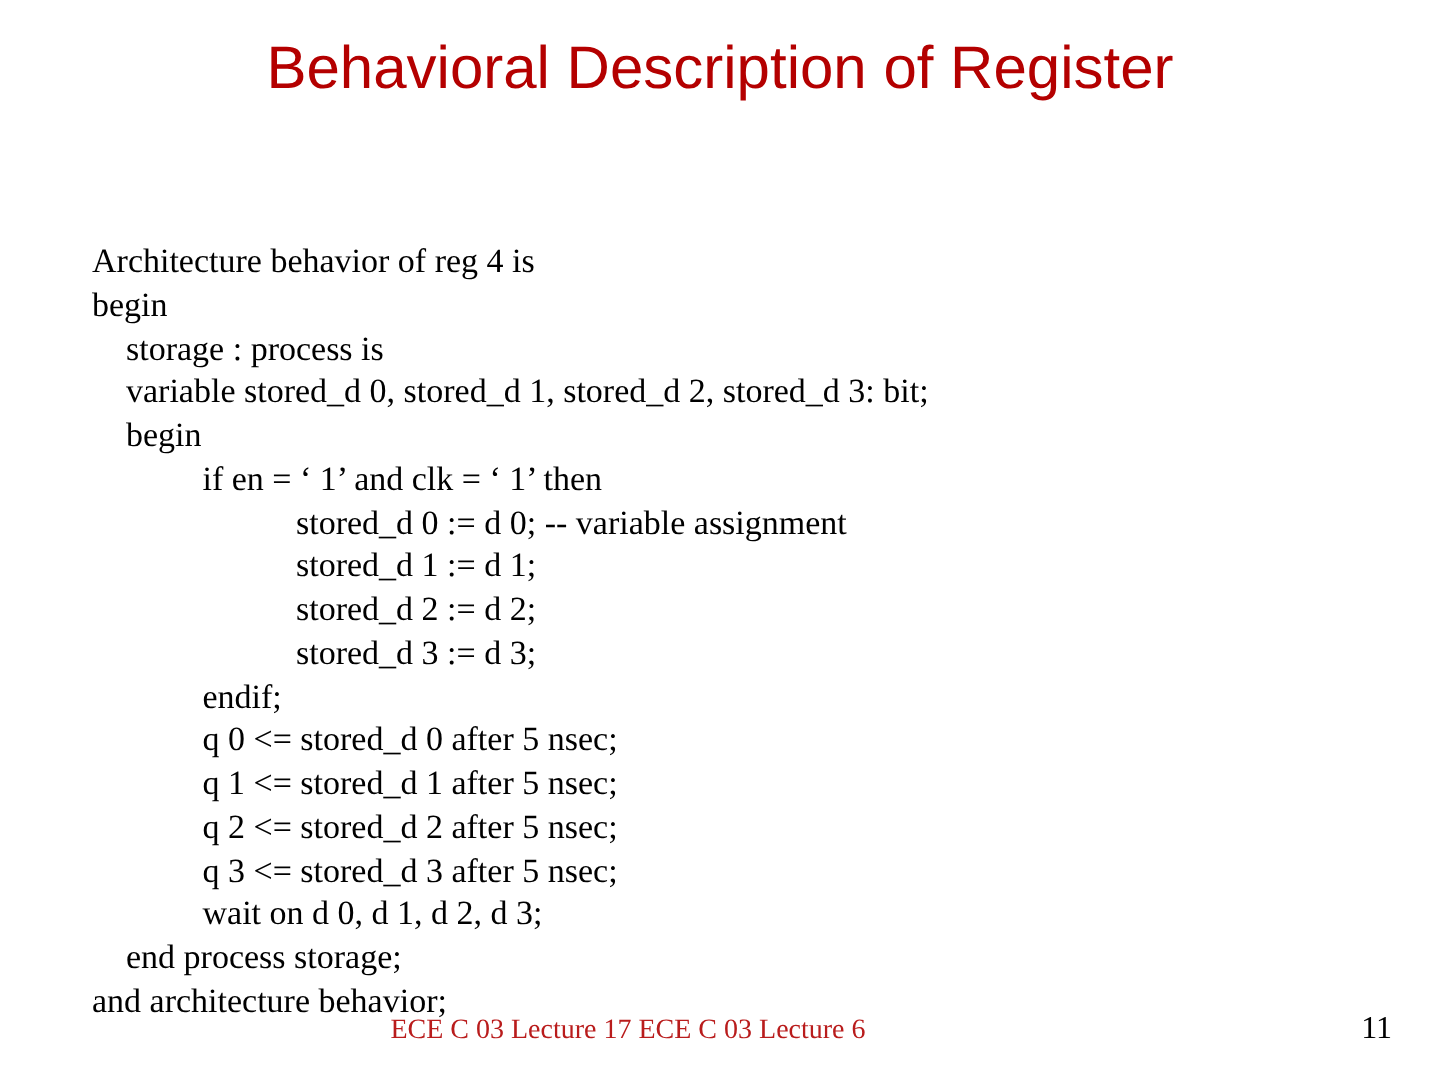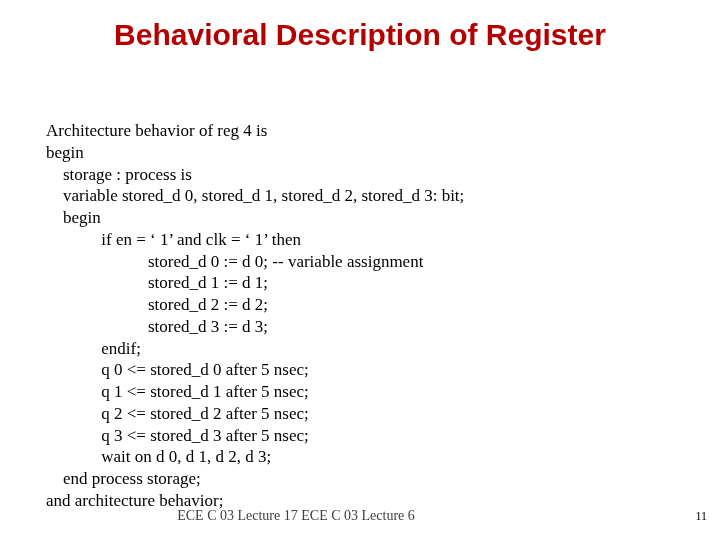--- a/index.html
+++ b/index.html
@@ -20,47 +20,47 @@
   }
   .title {
     position: absolute;
     top: 18px;
     left: 0;
     width: 720px;
     text-align: center;
     font-family: Arial, Helvetica, sans-serif;
     font-size: 30px;
     color: #b40000;
-    font-weight: 700;
+    font-weight: 400;
   }
   .code-block {
     position: absolute;
     top: 86px;
     left: 46px;
     width: 640px;
     font-size: 17px;
     line-height: 1.28;
     white-space: pre;
     color: #000000;
     margin-top: 34px;
   }
   .footer-center {
     position: absolute;
     bottom: 16px;
-    left: 0;
+    left: 18px;
     width: 592px;
     text-align: center;
     font-size: 14px;
-    color: #404040;
+    color: #b91c1c;
   }
   .footer-right {
     position: absolute;
     bottom: 16px;
-    right: 13px;
-    font-size: 12px;
+    right: 24px;
+    font-size: 16px;
     color: #000000;
   }
 </style>
 </head>
 <body>
 
 <div class="slide">
   <div class="title">Behavioral Description of Register</div>
   <div class="code-block">Architecture behavior of reg 4 is
 begin

